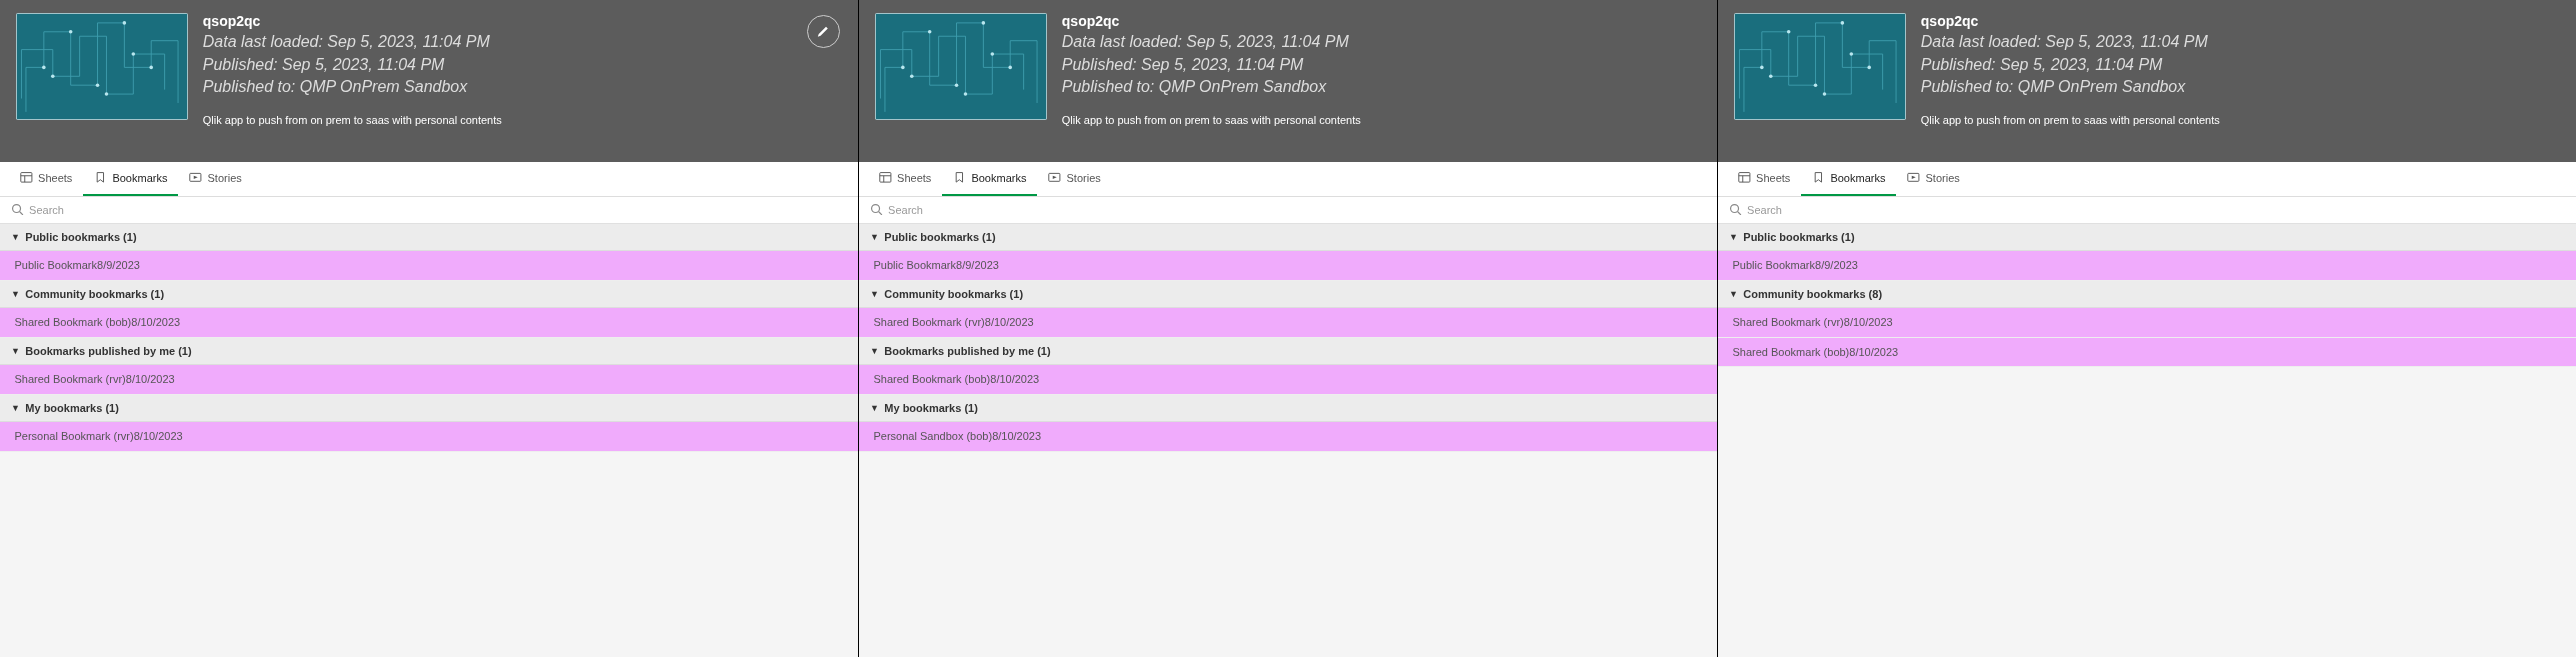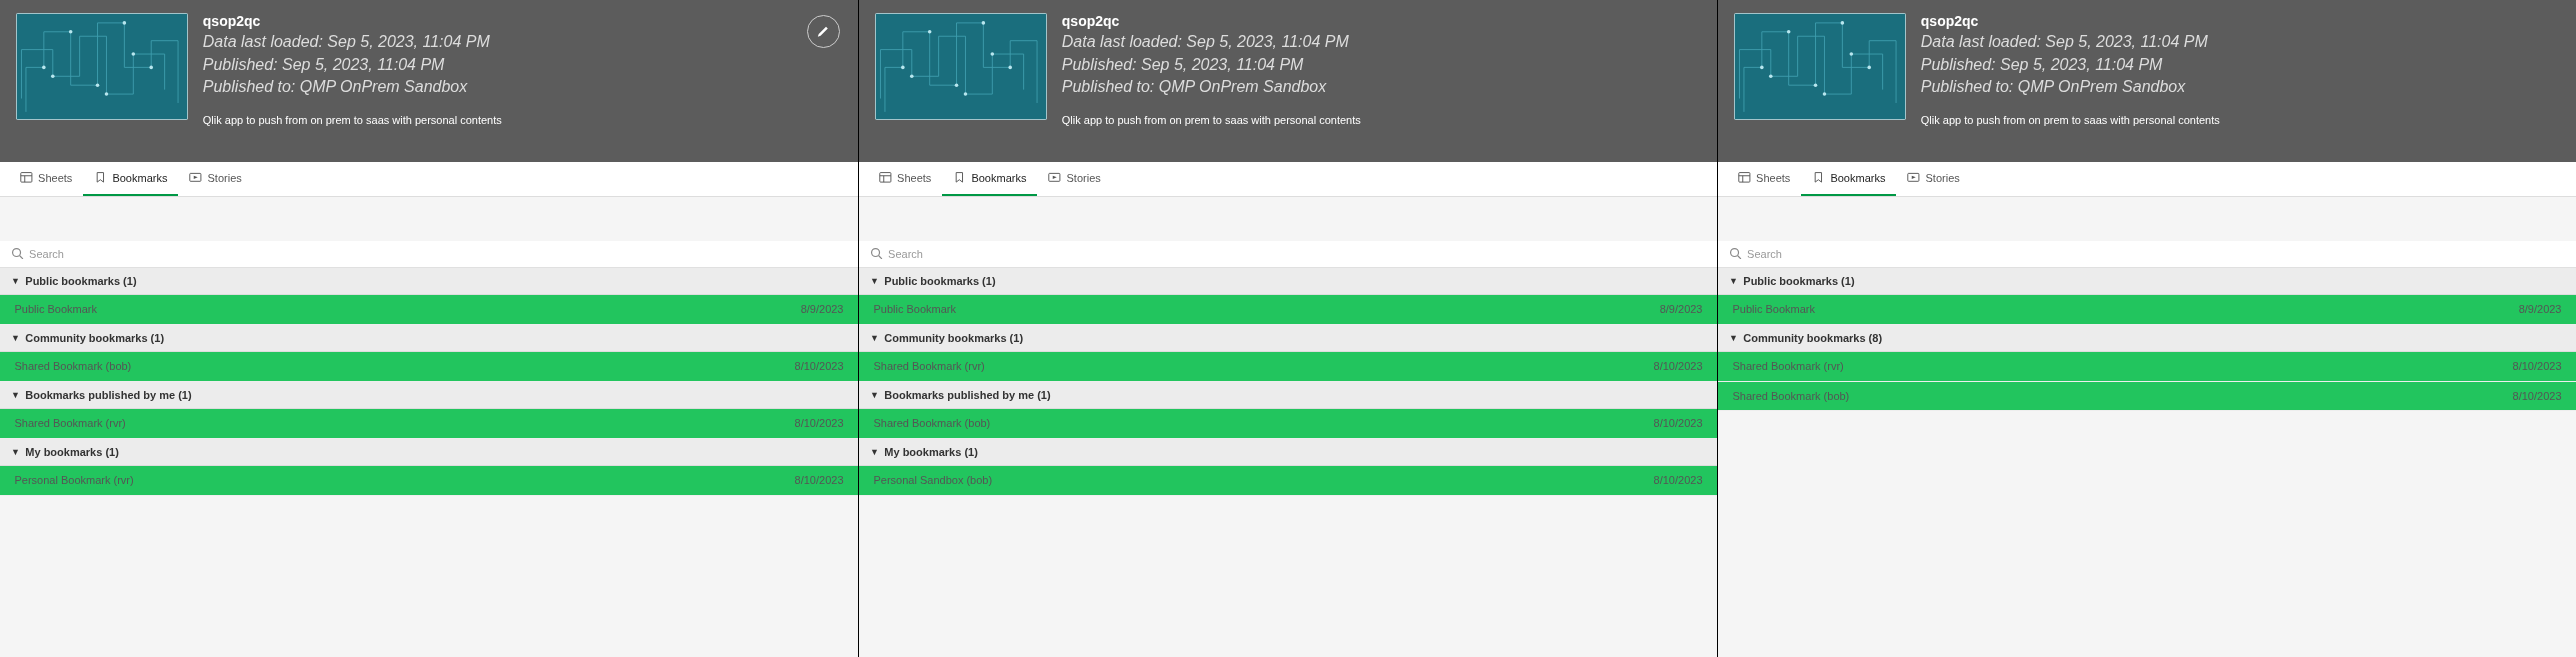--- a/index.html
+++ b/index.html
@@ -100,21 +100,20 @@
     }
     .tab svg { width: 12.7px; height: 12.7px; fill: none; stroke: #555; stroke-width: 1.2; }
 
     
     .search-bar {
       display: flex;
       align-items: center;
       background: #fff;
       border-bottom: 0.9px solid #e0e0e0;
       padding: 5.4px 11px;
-      margin-top: 44px;
     }
     .search-bar svg { width: 12.7px; height: 12.7px; fill: none; stroke: #888; stroke-width: 1.5; margin-right: 5.4px; }
     .search-input {
       border: none;
       outline: none;
       font-size: 11px;
       color: #333;
       flex: 1;
       background: transparent;
     }
@@ -133,24 +132,24 @@
       color: #333;
       cursor: pointer;
     }
     .group-header .caret {
       margin-right: 5.4px;
       font-size: 9px;
       display: inline-block;
     }
     .row {
       display: flex;
-      justify-content: space-between;
+      justify-content: flex-start;
       align-items: center;
       padding: 8.2px 14.5px;
-      background: #22c55e;
+      background: #f0abfc;
       border-bottom: 0.9px solid #eee;
       font-size: 11px;
       color: #555;
       cursor: pointer;
     }
     .row .date { color: #555; }
   </style>
 </head>
 <body>
 

